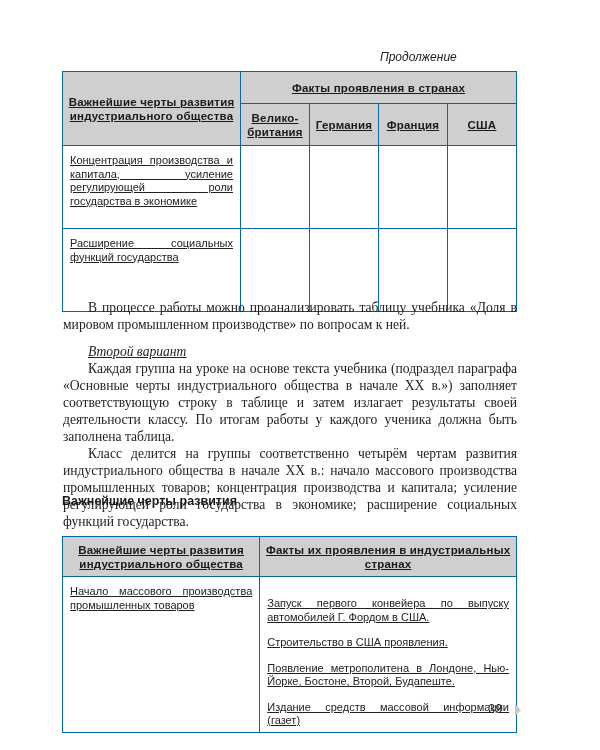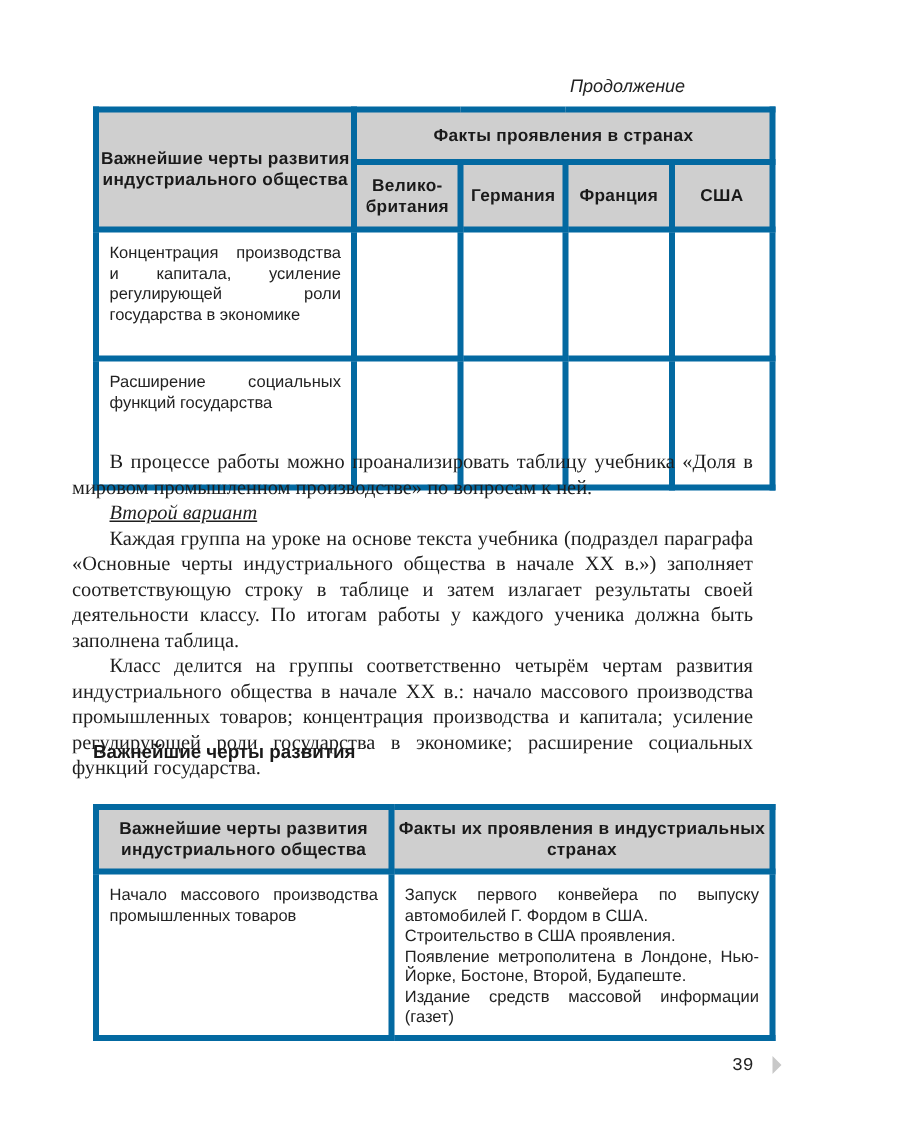--- a/index.html
+++ b/index.html
@@ -5,59 +5,59 @@
   html, body { margin: 0; padding: 0; }
   body {
     width: 600px; height: 750px; background: #ffffff; position: relative;
     overflow: hidden; color: #1a1a1a;
   }
   .continuation {
     position: absolute; left: 380px; top: 50px; width: 136px; text-align: left;
     font-family: Liberation Sans, sans-serif; font-style: italic; font-size: 12px; color: #222;
   }
   table { border-collapse: collapse; position: absolute; font-family: "Liberation Sans", sans-serif; }
-  td, th { border: 4px solid #0369a1; padding: 0; vertical-align: middle; }
+  td, th { border: 1px solid #0369a1; padding: 0; vertical-align: middle; text-decoration: underline; }
   th {
     background: #cfcfcf; font-weight: bold; font-size: 11.5px; line-height: 14px;
     color: #1a1a1a; text-align: center; letter-spacing: 0.2px;
   }
   td.txt {
     font-size: 11px; line-height: 13.5px; color: #222; vertical-align: top;
     padding: 8px 7px 4px 7px; text-align: justify;
   }
   #t1 { left: 62px; top: 71px; width: 455px; }
   #t1 .c0 { width: 177px; }
   #t1 .c1, #t1 .c2, #t1 .c3 { width: 68px; }
   #t1 .c4 { width: 68px; }
   #t1 tr.h1 th { height: 31px; }
   #t1 tr.h2 th { height: 41px; }
   #t1 tr.r1 td { height: 70px; }
   #t1 tr.r2 td { height: 70px; }
 
   .body-text {
-    position: absolute; left: 48px; width: 454px;
+    position: absolute; left: 63px; width: 454px;
     font-family: "Liberation Serif", serif; font-size: 13.6px; line-height: 17px;
     text-align: justify; color: #1e1e1e;
   }
   .body-text p { margin: 0; text-indent: 25px; }
   .variant {
     font-style: italic; text-decoration: underline; margin-left: 25px; display: inline-block;
   }
   .table-caption {
     position: absolute; left: 62px; width: 454px; top: 493px; 
     font-family: "Liberation Sans", sans-serif; font-weight: bold; font-size: 12.5px; line-height: 17px;
     color: #1a1a1a;
   }
   #t2 { left: 62px; top: 536px; width: 455px; }
   #t2 .c0 { width: 197px; }
   #t2 .c1 { width: 257px; }
   #t2 tr.h th { height: 39px; }
   #t2 tr.r td { height: 88px; }
   #t2 td.txt { padding: 8px 7px 4px 7px; }
-  .fact-line { display: block; }
+  .fact-line { display: block; margin-top: 12px; }
   .page-number {
     position: absolute; left: 488px; top: 703px;
     font-family: Liberation Mono, monospace; font-size: 12px; color: #222;
   }
   .page-arrow {
     position: absolute; left: 515px; top: 704px; width: 0; height: 0;
     border-top: 6px solid transparent; border-bottom: 6px solid transparent;
     border-left: 6px solid #c8c8c8;
   }
 </style>
@@ -90,21 +90,21 @@
     <td></td>
     <td></td>
     <td></td>
     <td></td>
   </tr>
 </tbody>
   </table>
 
 <div class="body-text" style="top:299px;">
   <p>В процессе работы можно проанализировать таблицу учебника «Доля в мировом промышленном производстве» по вопросам к ней.</p>
-  <div style="margin-top:0;"><span class="variant">Второй вариант</span></div>
+  <div style="margin-top:10px;"><span class="variant">Второй вариант</span></div>
   <p>Каждая группа на уроке на основе текста учебника (подраздел параграфа «Основные черты индустриального общества в начале XX в.») заполняет соответствующую строку в таблице и затем излагает результаты своей деятельности классу. По итогам работы у каждого ученика должна быть заполнена таблица.</p>
   <p>Класс делится на группы соответственно четырём чертам развития индустриального общества в начале XX в.: начало массового производства промышленных товаров; концентрация производства и капитала; усиление регулирующей роли государства в экономике; расширение социальных функций государства.</p>
 </div>
 
 <div class="table-caption">
   <div>Важнейшие черты развития</div>
 </div>
 
 <table id="t2">
   <tbody>

